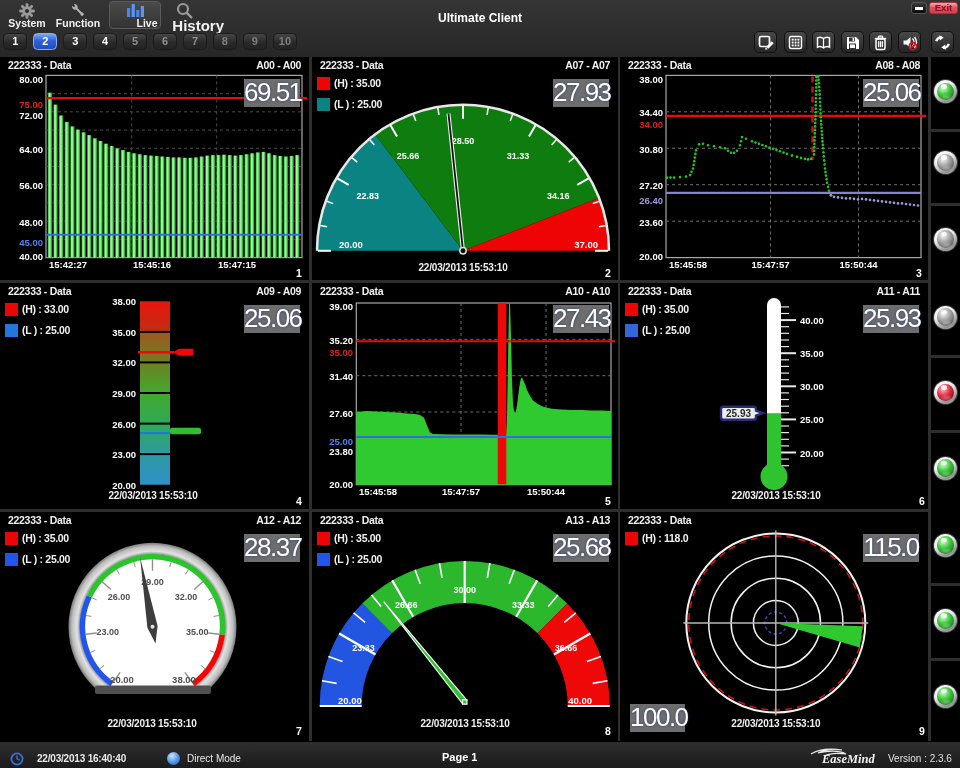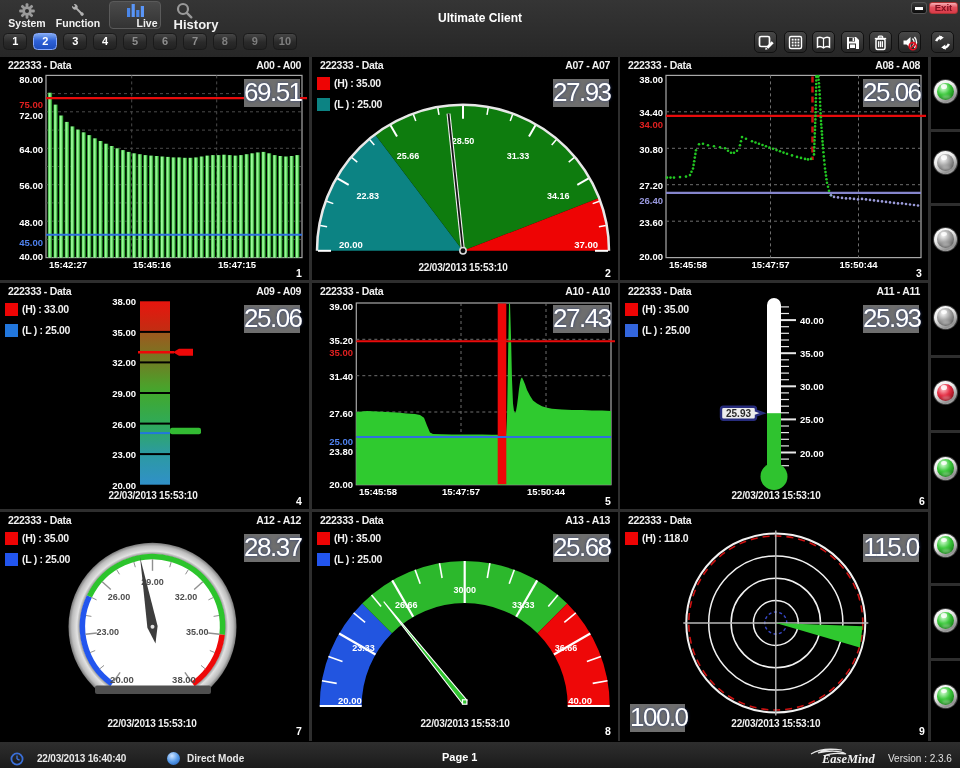--- a/index.html
+++ b/index.html
@@ -30,21 +30,21 @@
     <rect x="9.2" y="7" width="3.2" height="7" fill="#4a86e8"></rect>
     <rect x="13.8" y="3" width="3.2" height="11" fill="#5a96f8"></rect>
   </svg>
 <svg width="17" height="17" style="position:absolute;left:176px;top:2px" viewBox="0 0 17 17">
     <circle cx="7" cy="7" r="5" fill="none" stroke="#999" stroke-width="2.2"></circle>
     <line x1="10.8" y1="10.8" x2="15.3" y2="15.3" stroke="#999" stroke-width="2.4" stroke-linecap="round"></line>
   </svg>
 <div style="position:absolute;left:-13px;top:17px;width:80px;text-align:center;font-size:10.5px;font-weight:bold;color:#f2f2f2">System</div>
 <div style="position:absolute;left:38px;top:17px;width:80px;text-align:center;font-size:10.5px;font-weight:bold;color:#f2f2f2">Function</div>
 <div style="position:absolute;left:95px;top:17px;width:104px;text-align:center;font-size:10.5px;font-weight:bold;color:#f2f2f2">Live</div>
-<div style="position:absolute;left:156px;top:17px;width:80px;text-align:center;font-size:13px;font-weight:bold;color:#f2f2f2">History</div>
+<div style="position:absolute;left:144px;top:17px;width:80px;text-align:right;font-size:15px;font-weight:bold;color:#f2f2f2">History</div>
 <div style="position:absolute;left:911px;top:2px;width:16px;height:12px;border-radius:3px;background:linear-gradient(#3a3a3a,#0a0a0a);border:1px solid #555;box-sizing:border-box">
     <div style="position:absolute;left:3px;top:4px;width:8px;height:2.5px;background:#fff"></div>
   </div>
 <div style="position:absolute;left:929px;top:2px;width:29px;height:12px;border-radius:3px;background:linear-gradient(#f6b0b6,#e4505e 45%,#d83a48);border:1px solid #a33;box-sizing:border-box;font-size:9.5px;font-weight:bold;color:#801020;text-align:center;line-height:10px">Exit</div>
 <div style="position:absolute;left:3.2px;top:32.5px;width:24.2px;height:17px;border-radius:4.5px;background:linear-gradient(#464646,#2a2a2a 55%,#222);border:1px solid #1a1a1a;box-sizing:border-box;color:#fff;font-size:11px;font-weight:bold;text-align:center;line-height:15px">1</div>
 <div style="position:absolute;left:33.1px;top:32.5px;width:24.2px;height:17px;border-radius:4.5px;background:linear-gradient(#7fa8f0,#2f62d8 45%,#1e4ec0);border:1px solid #88aaff;box-sizing:border-box;color:#fff;font-size:11px;font-weight:bold;text-align:center;line-height:15px">2</div>
 <div style="position:absolute;left:63.1px;top:32.5px;width:24.2px;height:17px;border-radius:4.5px;background:linear-gradient(#464646,#2a2a2a 55%,#222);border:1px solid #1a1a1a;box-sizing:border-box;color:#fff;font-size:11px;font-weight:bold;text-align:center;line-height:15px">3</div>
 <div style="position:absolute;left:93.0px;top:32.5px;width:24.2px;height:17px;border-radius:4.5px;background:linear-gradient(#464646,#2a2a2a 55%,#222);border:1px solid #1a1a1a;box-sizing:border-box;color:#fff;font-size:11px;font-weight:bold;text-align:center;line-height:15px">4</div>
 <div style="position:absolute;left:123.0px;top:32.5px;width:24.2px;height:17px;border-radius:4.5px;background:linear-gradient(#464646,#2a2a2a 55%,#222);border:1px solid #1a1a1a;box-sizing:border-box;color:#8e8e8e;font-size:11px;font-weight:bold;text-align:center;line-height:15px">5</div>
 <div style="position:absolute;left:152.9px;top:32.5px;width:24.2px;height:17px;border-radius:4.5px;background:linear-gradient(#464646,#2a2a2a 55%,#222);border:1px solid #1a1a1a;box-sizing:border-box;color:#8e8e8e;font-size:11px;font-weight:bold;text-align:center;line-height:15px">6</div>
@@ -699,18 +699,18 @@
     <div style="position:absolute;left:8px;top:15px;width:9px;height:4px;border-radius:50%;background:rgba(255,255,255,0.28);filter:blur(0.8px)"></div>
   </div>
 <div style="position:absolute;left:0;top:741px;width:960px;height:27px;background:linear-gradient(#2e2e2e,#1b1b1b);border-top:1px solid #000;box-sizing:border-box"></div>
 <svg width="14" height="14" style="position:absolute;left:10px;top:752px" viewBox="0 0 14 14">
     <circle cx="7" cy="7" r="5.6" fill="none" stroke="#3a6fd8" stroke-width="1.8"></circle>
     <line x1="7" y1="7" x2="7" y2="3.6" stroke="#3a6fd8" stroke-width="1.4"></line>
     <line x1="7" y1="7" x2="9.6" y2="8.2" stroke="#3a6fd8" stroke-width="1.4"></line>
   </svg>
 <div style="position:absolute;left:37px;top:753px;font-size:10px;letter-spacing:-0.2px;font-weight:bold;color:#e8e8e8">22/03/2013 16:40:40</div>
 <div style="position:absolute;left:167px;top:752px;width:13px;height:13px;border-radius:50%;background:radial-gradient(circle at 38% 30%,#cfe4ff,#5599e8 50%,#1a55b0)"></div>
-<div style="position:absolute;left:187px;top:753px;font-size:10px;font-weight:bold;color:#e8e8e8">Direct Mode</div>
+<div style="position:absolute;left:187px;top:753px;font-size:10px;font-weight:normal;color:#e8e8e8">Direct Mode</div>
 <div style="position:absolute;left:442px;top:751px;width:100px;font-size:11px;font-weight:bold;color:#fff">Page 1</div>
 <svg width="75" height="22" style="position:absolute;left:808px;top:746px" viewBox="0 0 75 22">
     <path d="M3,8 Q14,1 34,4 Q20,2 10,7 Q28,3 38,8 Q24,6 16,10" fill="none" stroke="#e8e8e8" stroke-width="1.2"></path>
     <text x="14" y="17" font-family="Liberation Serif" font-style="italic" font-weight="bold" font-size="12.5" fill="#f2f2f2">EaseMind</text>
   </svg>
 <div style="position:absolute;left:888px;top:753px;font-size:10px;color:#e0e0e0">Version : 2.3.6</div>
 </body></html>

